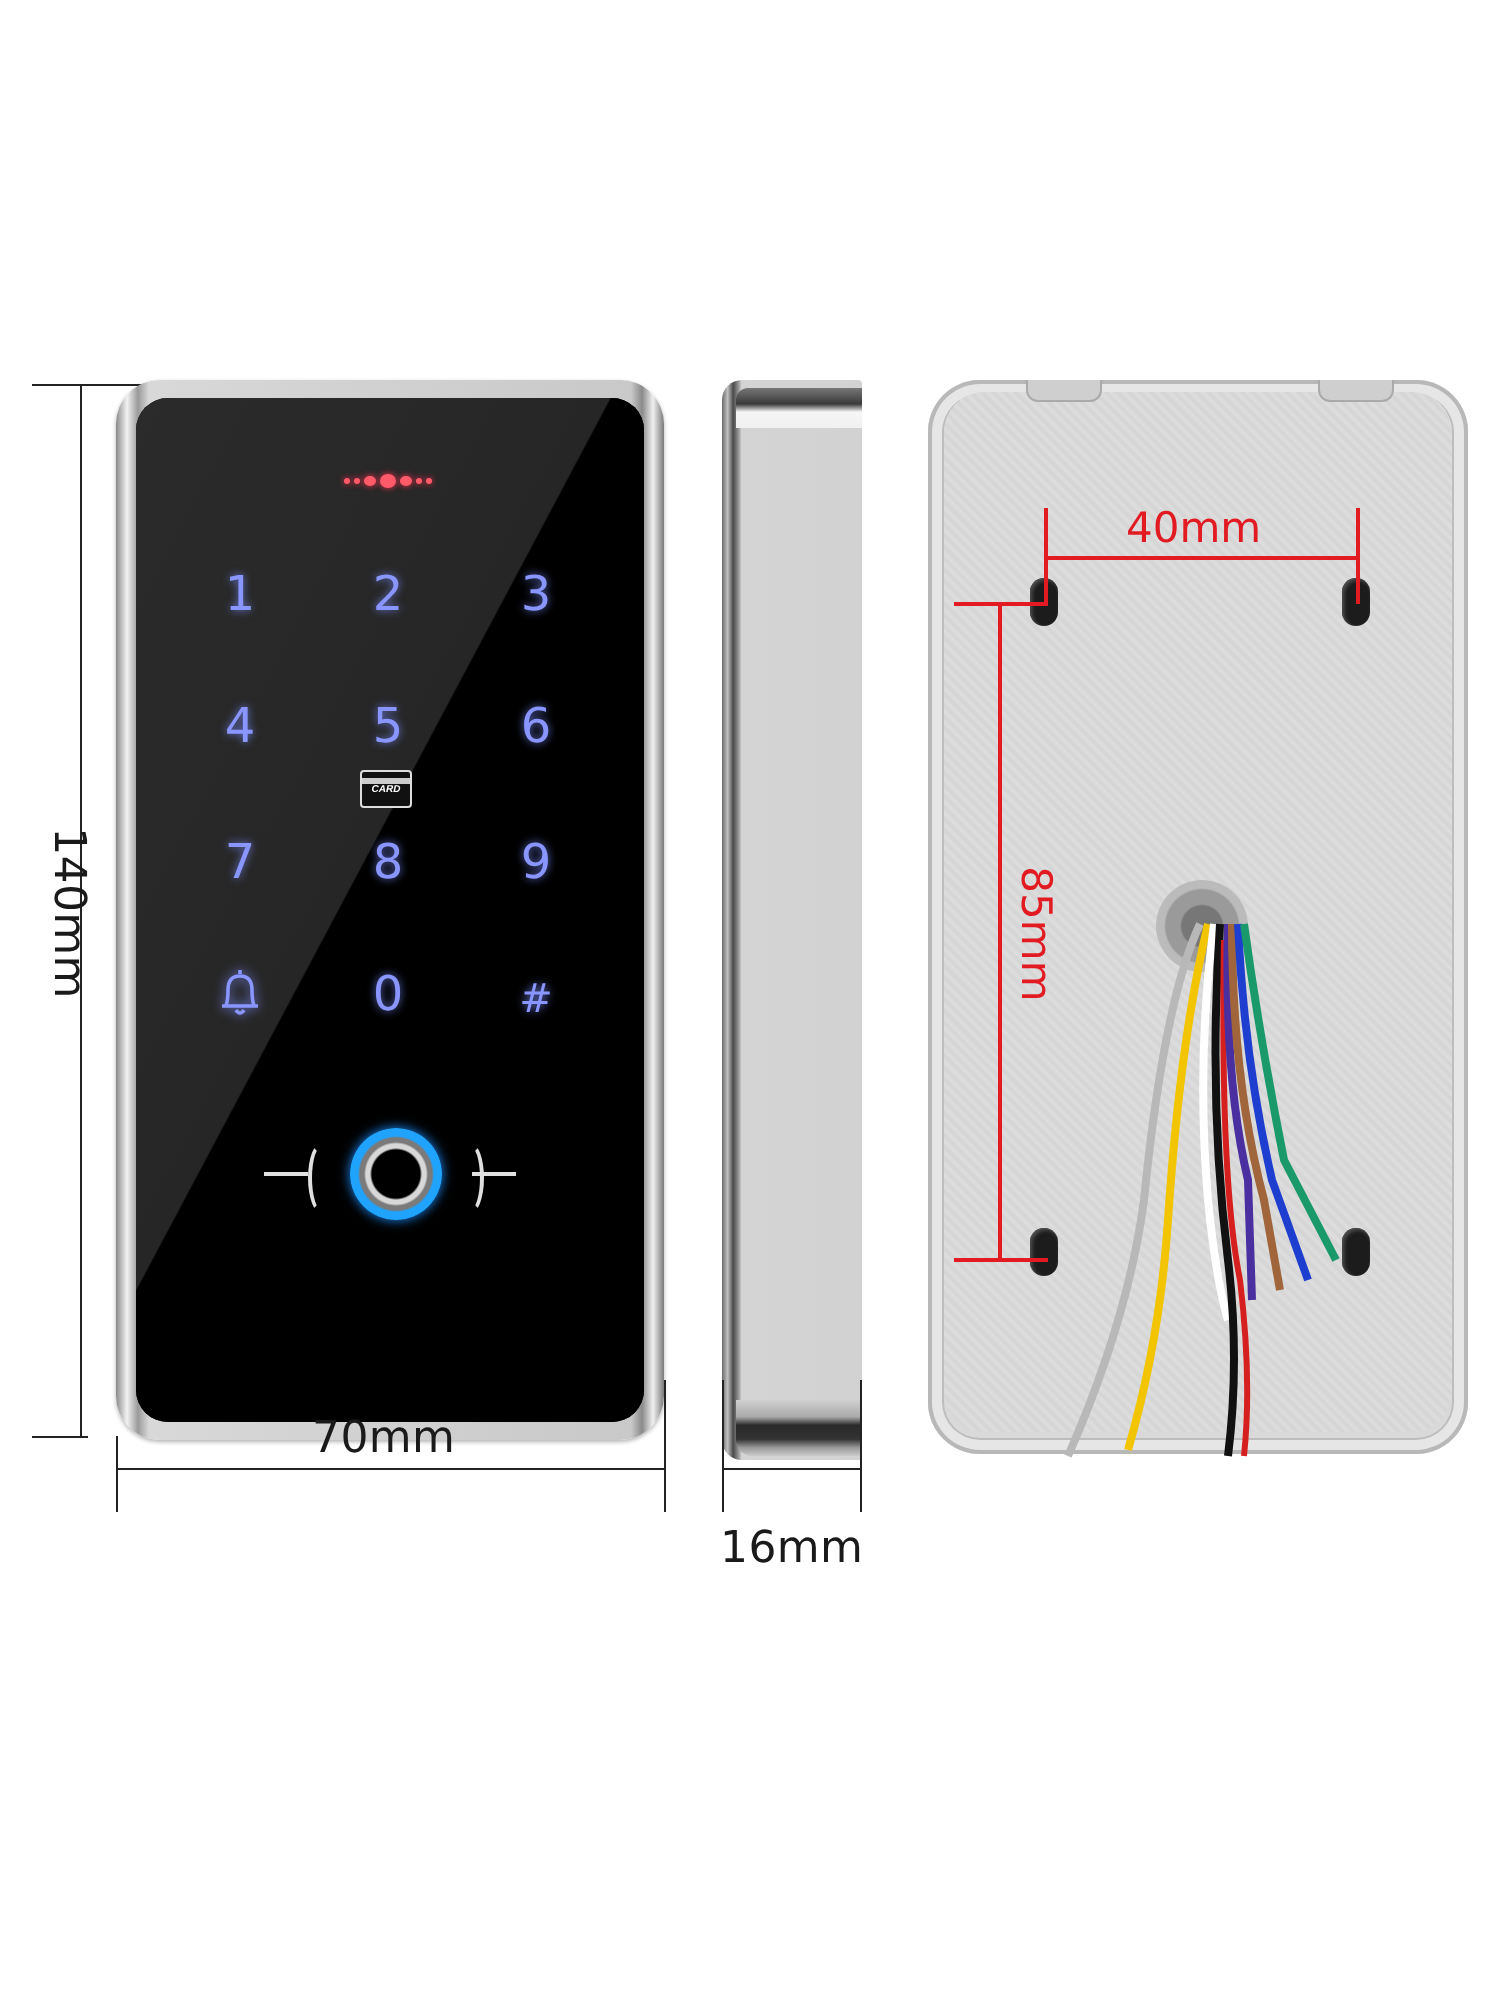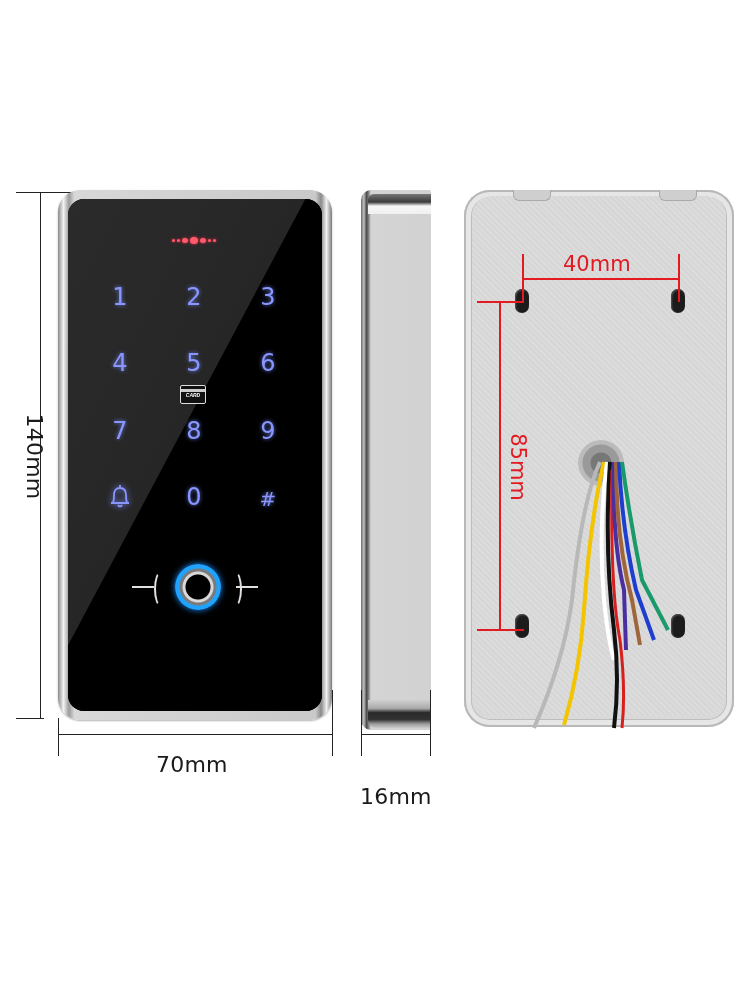--- a/index.html
+++ b/index.html
@@ -136,32 +136,32 @@
     <div class="fp-line" style="left:64px;"></div>
     <div class="fp-bracket" style="left:86px; border-right-color:transparent; border-top-color:transparent; border-bottom-color:transparent;"></div>
     <div class="fp-ring"></div>
     <div class="fp-bracket" style="left:160px; border-left-color:transparent; border-top-color:transparent; border-bottom-color:transparent;"></div>
     <div class="fp-line" style="left:168px;"></div>
   </div>
 
   <div class="line-v" style="left:58px; top:718px; height:38px;"></div>
   <div class="line-v" style="left:332px; top:690px; height:66px;"></div>
   <div class="line-h" style="left:58px; top:734px; width:275px;"></div>
-  <div class="dim-text" style="left:156px; top:752px;">70mm</div>
+  <div class="dim-text" style="left:156px; top:707px;">70mm</div>
 </div>
 
 <div>
   <div class="side-frame"></div>
   <div class="side-top"></div>
   <div class="side-bottom"></div>
 
   <div class="line-v" style="left:361px; top:690px; height:66px;"></div>
   <div class="line-v" style="left:430px; top:690px; height:66px;"></div>
   <div class="line-h" style="left:361px; top:734px; width:70px;"></div>
-  <div class="dim-text" style="left:360px; top:784px;">16mm</div>
+  <div class="dim-text" style="left:360px; top:762px;">16mm</div>
 </div>
 
 <div>
   <div class="back-plate"></div>
   <div class="back-inner"></div>
   <div class="notch" style="left:513px;"></div>
   <div class="notch" style="left:659px;"></div>
 
   <div class="slot" style="left:515px; top:289px;"></div>
   <div class="slot" style="left:671px; top:289px;"></div>

